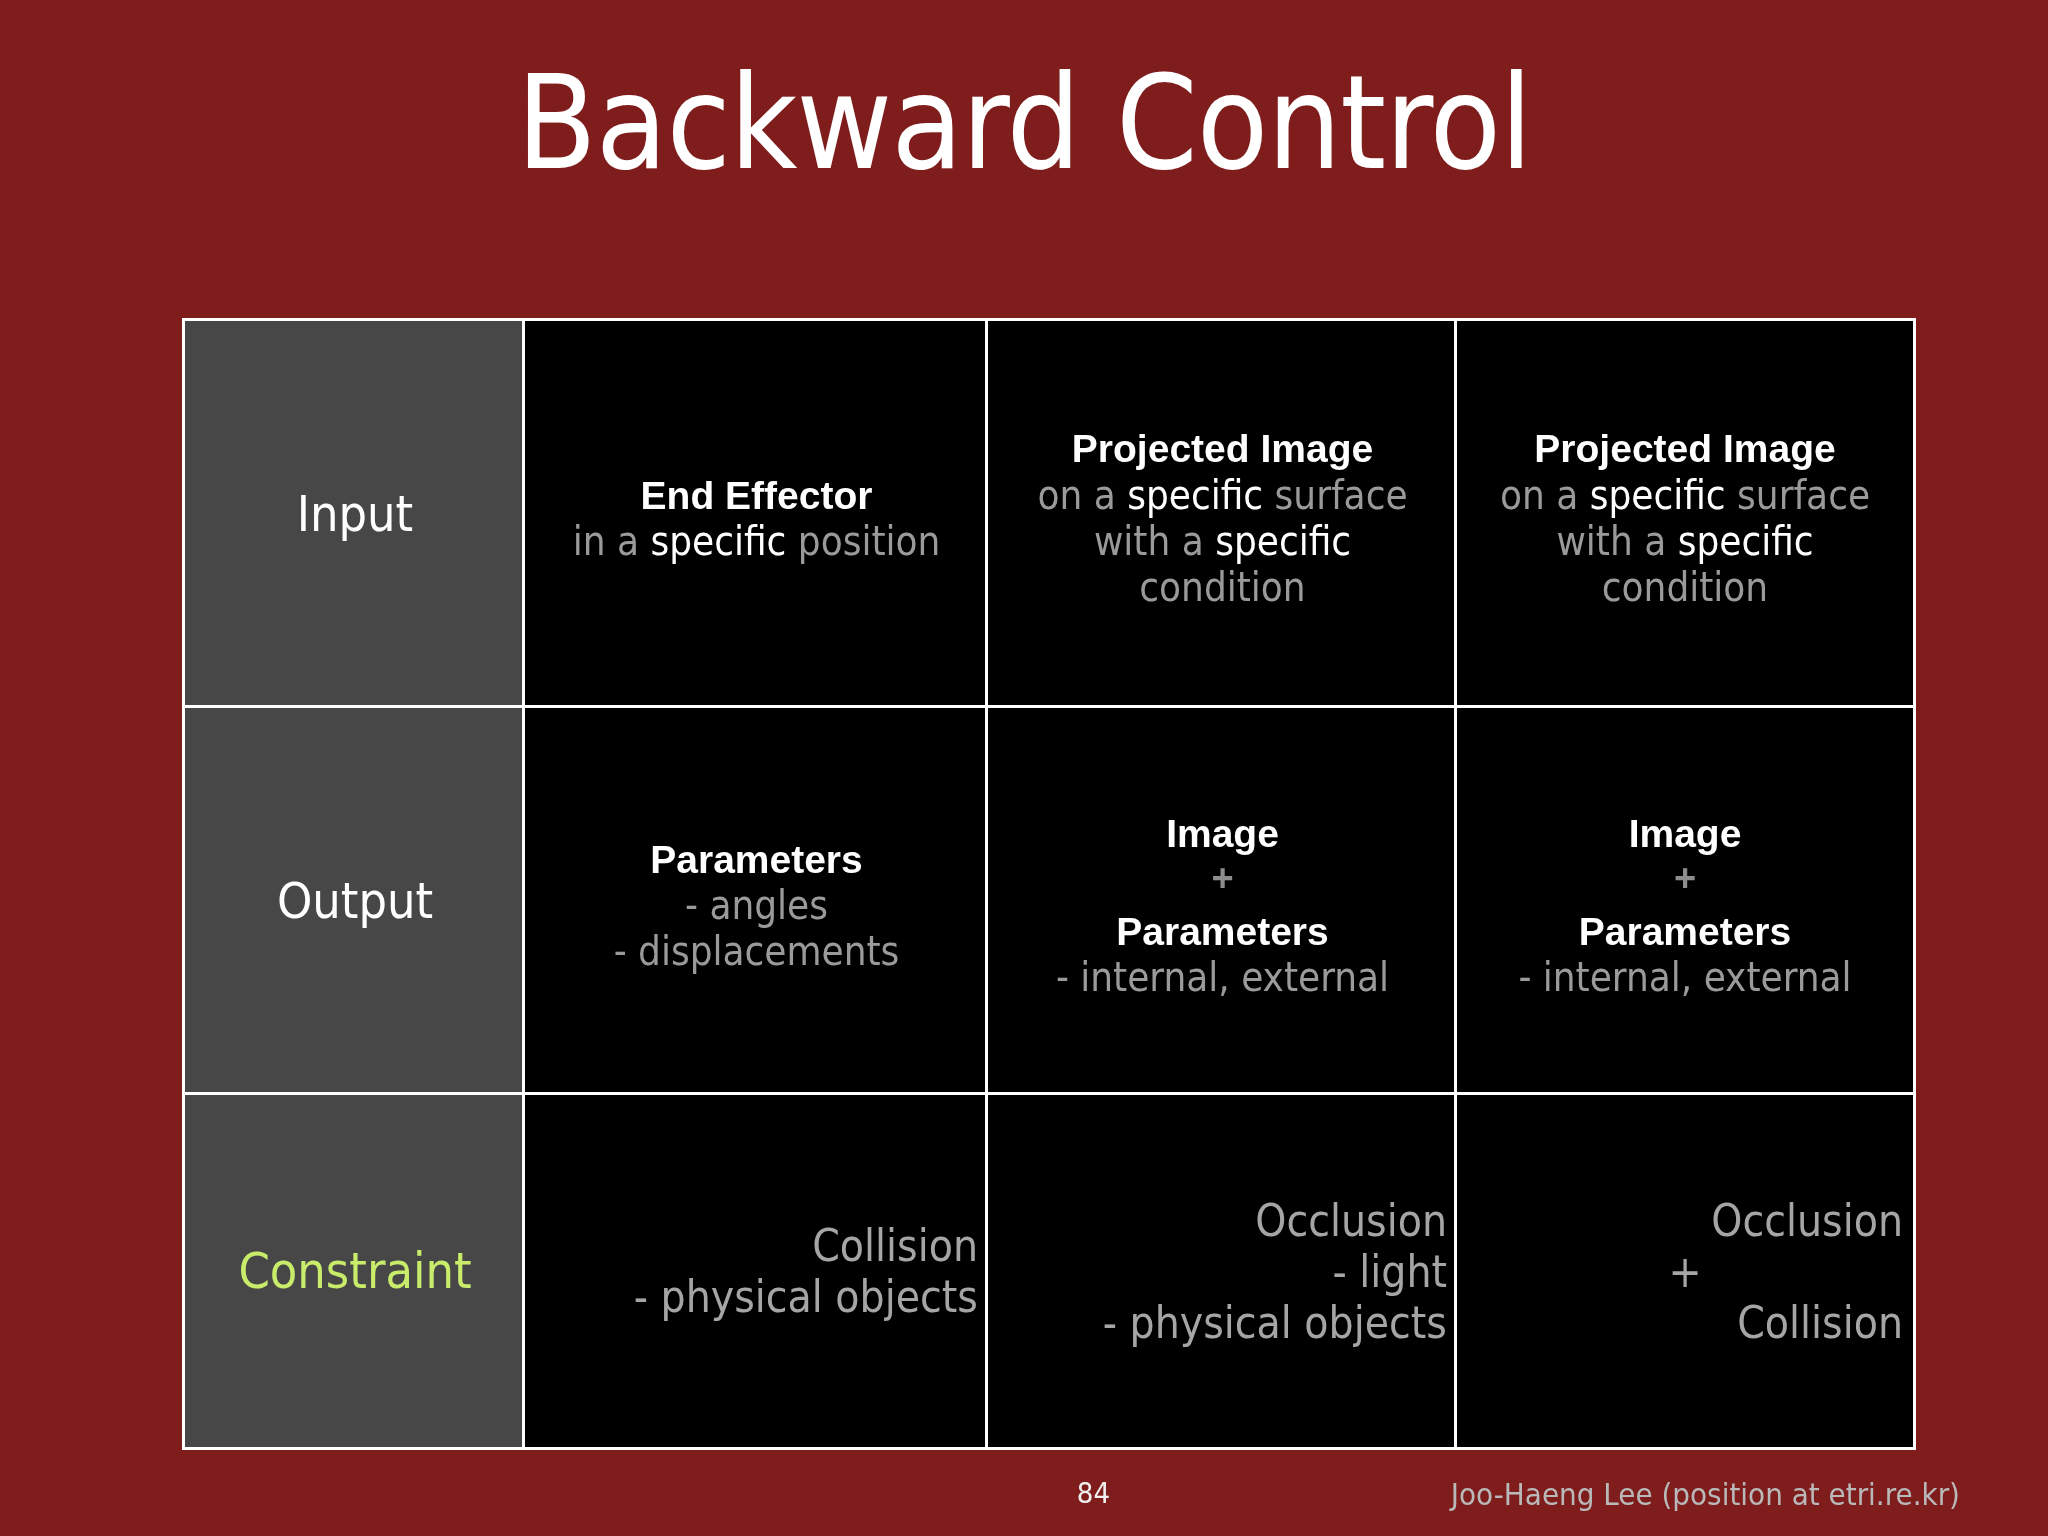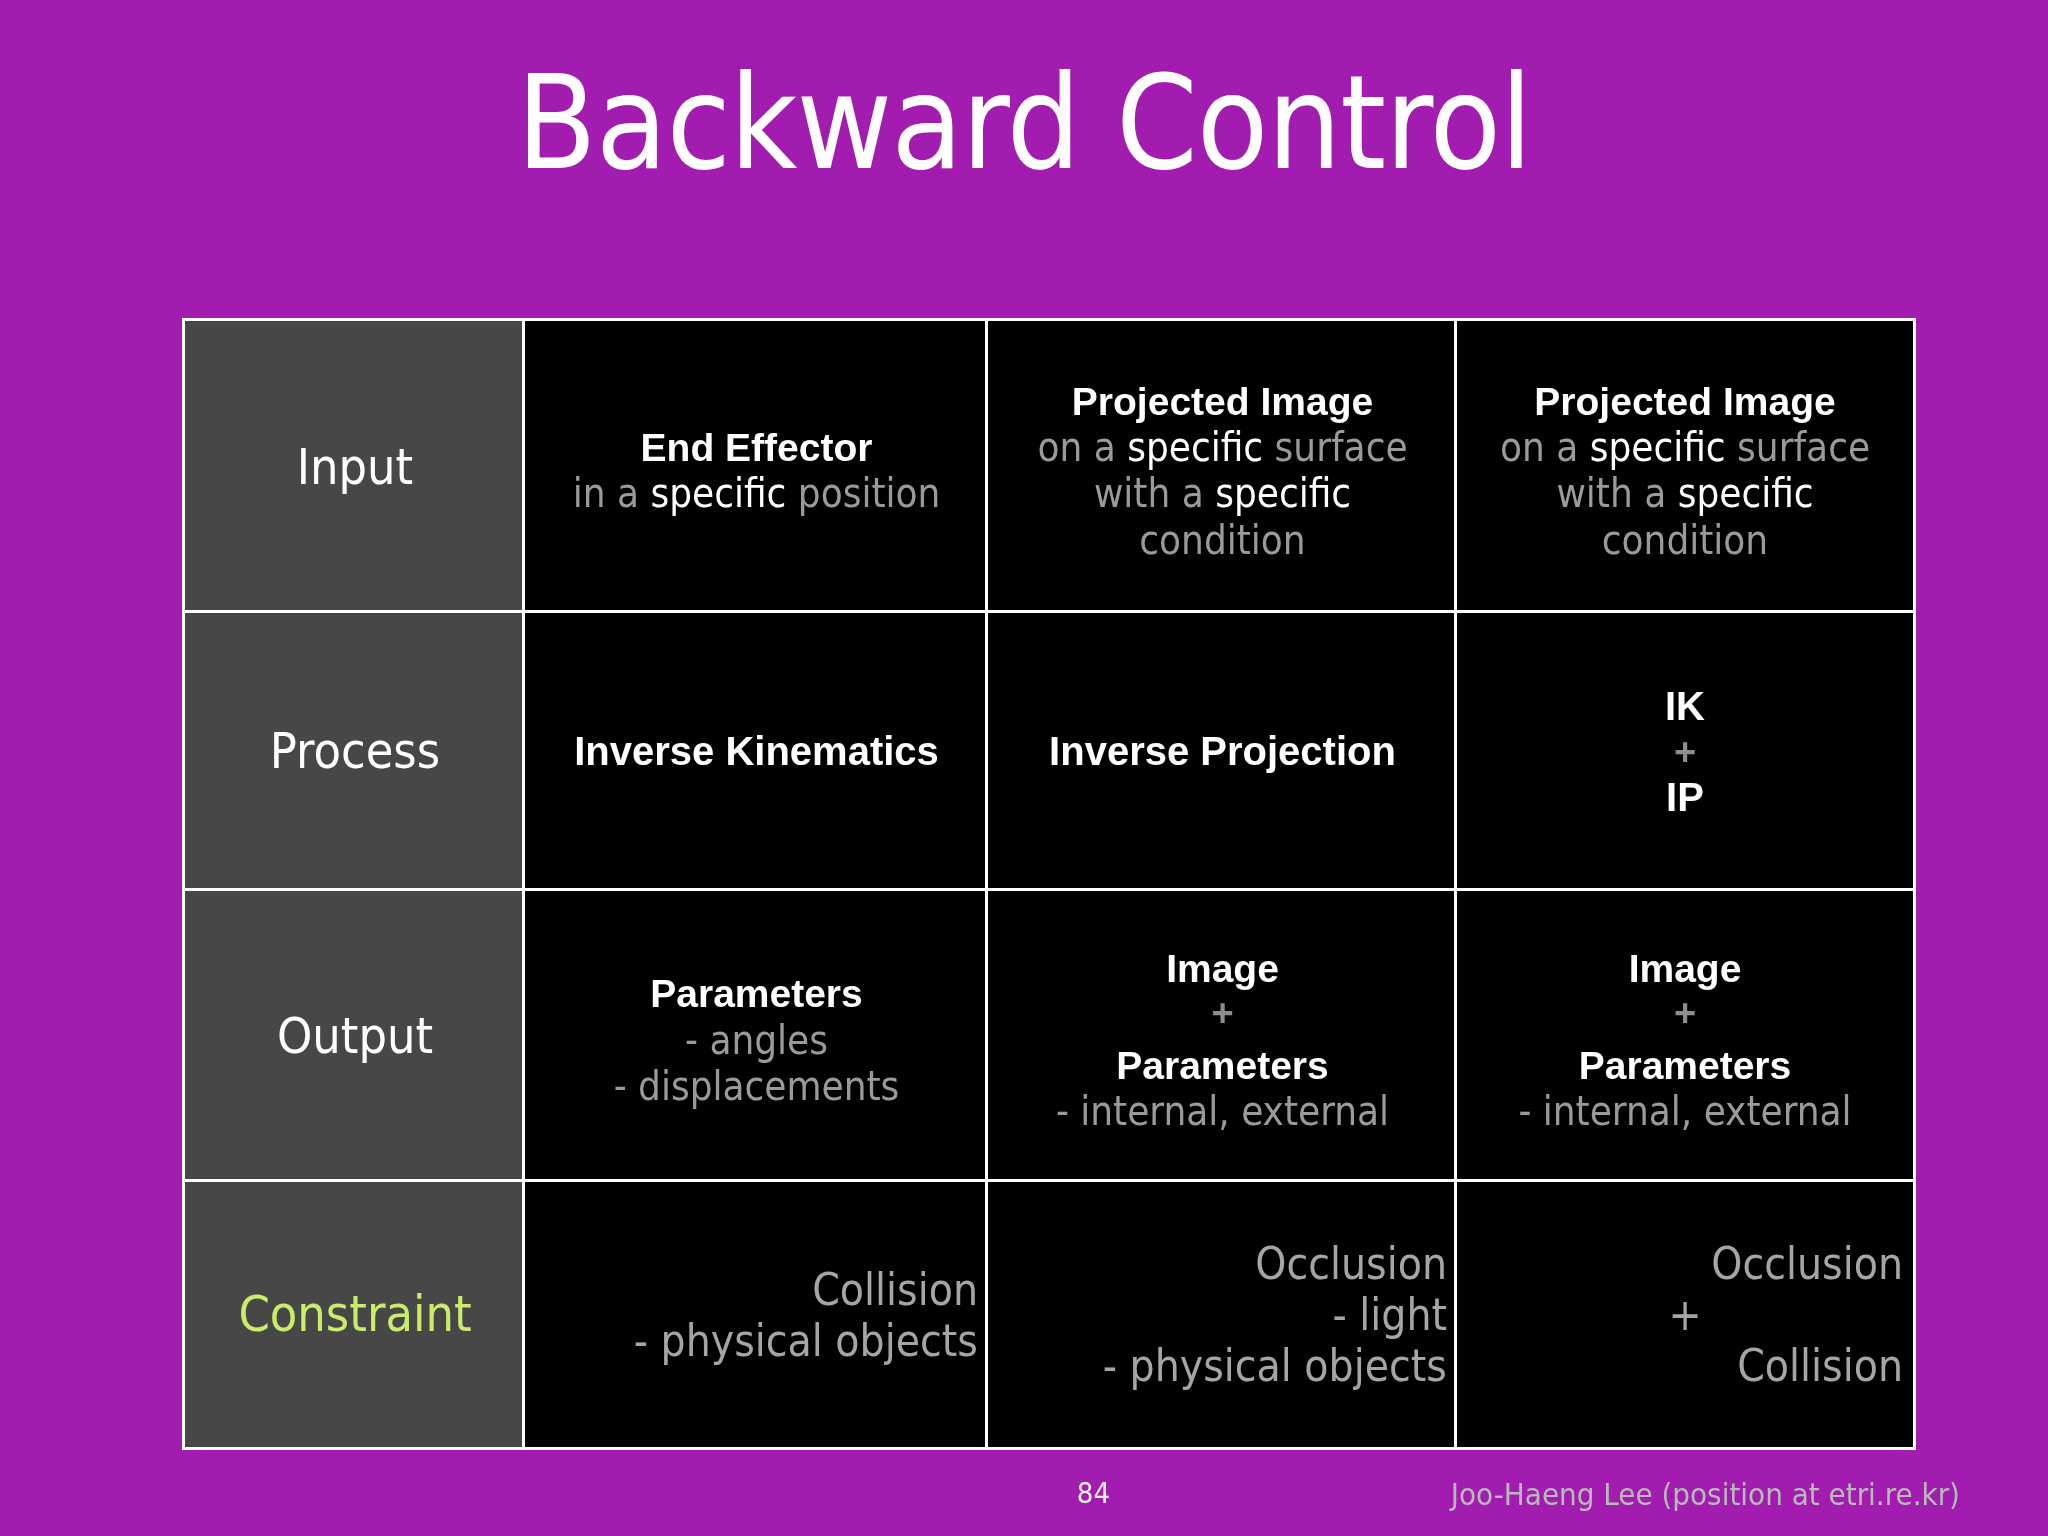--- a/index.html
+++ b/index.html
@@ -12,21 +12,21 @@
     height: 1536px;
     overflow: hidden;
     font-family: "Liberation Sans", sans-serif;
     color: #ffffff;
     position: relative;
   }
 
   .slide {
     position: absolute;
     inset: 0;
-    background: #a21caf;
+    background: #7f1d1d;
     text-decoration: underline;
   }
 
   
   .slide-title {
     position: absolute;
     top: 58px;
     left: 0;
     width: 100%;
     text-align: center;
@@ -225,41 +225,20 @@
         <td>
           <span class="cell-lines">
             <span class="ln strong">Projected Image</span>
             <span class="ln dim"><span>on a </span><span class="hl">specific</span><span> surface</span></span>
             <span class="ln dim"><span>with a </span><span class="hl">specific</span></span>
             <span class="ln dim">condition</span>
           </span>
         </td>
       </tr>
 
-      <tr class="r-process">
-        <td class="labelcell">
-          <span class="row-label">Process</span>
-        </td>
-
-        <td>
-          <span class="proc-strong">Inverse Kinematics</span>
-        </td>
-
-        <td>
-          <span class="proc-strong">Inverse Projection</span>
-        </td>
-
-        <td>
-          <span class="cell-lines">
-            <span class="ln mono-strong">IK</span>
-            <span class="ln plus">+</span>
-            <span class="ln mono-strong">IP</span>
-          </span>
-        </td>
-      </tr>
 
       <tr class="r-output">
         <td class="labelcell">
           <span class="row-label">Output</span>
         </td>
 
         <td>
           <span class="cell-lines">
             <span class="ln strong">Parameters</span>
             <span class="ln dim">- angles</span>

